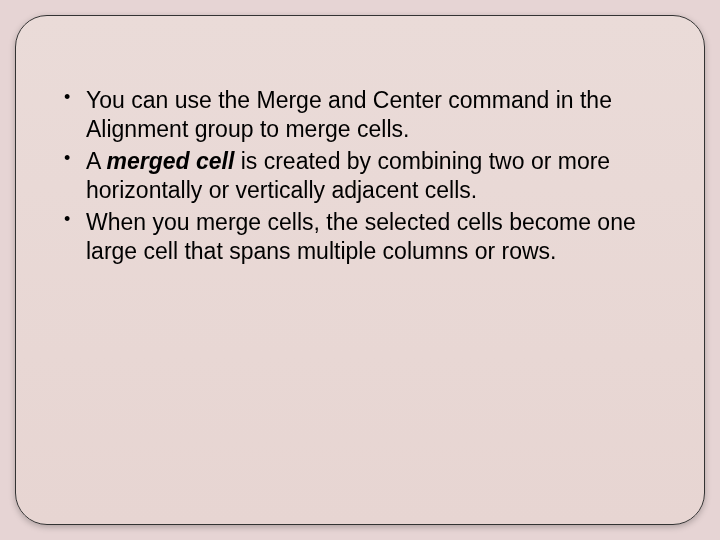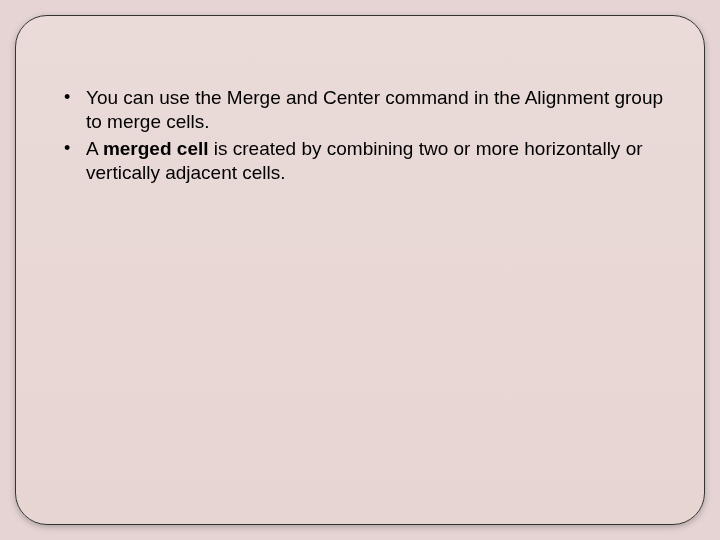--- a/index.html
+++ b/index.html
@@ -31,36 +31,37 @@
     margin-bottom: 28px;
     letter-spacing: 0.2px;
   }
   .bullets {
     list-style: none;
     padding-left: 4px;
   }
   .bullets li {
     position: relative;
     padding-left: 26px;
-    font-size: 19px;
+    font-size: 23px;
     line-height: 1.28;
     color: #000;
     margin-bottom: 2px;
   }
   .bullets li::before {
     content: "•";
     position: absolute;
     left: 4px;
     top: 0;
     color: #000;
     font-size: 18px;
   }
-  .bold { font-weight: bold; }
+  .bold { font-weight: bold; font-style: italic; }
 </style>
 </head>
 <body>
 
 <div class="slide">
   <ul class="bullets">
     <li><span>You can use the Merge and Center command in the Alignment group to merge cells.</span><span class="bold"></span><span></span></li>
     <li><span>A </span><span class="bold">merged cell</span><span> is created by combining two or more horizontally or vertically adjacent cells.</span></li>
+    <li><span>When you merge cells, the selected cells become one large cell that spans multiple columns or rows.</span><span class="bold"></span><span></span></li>
   </ul>
 </div>
 
 </body></html>

